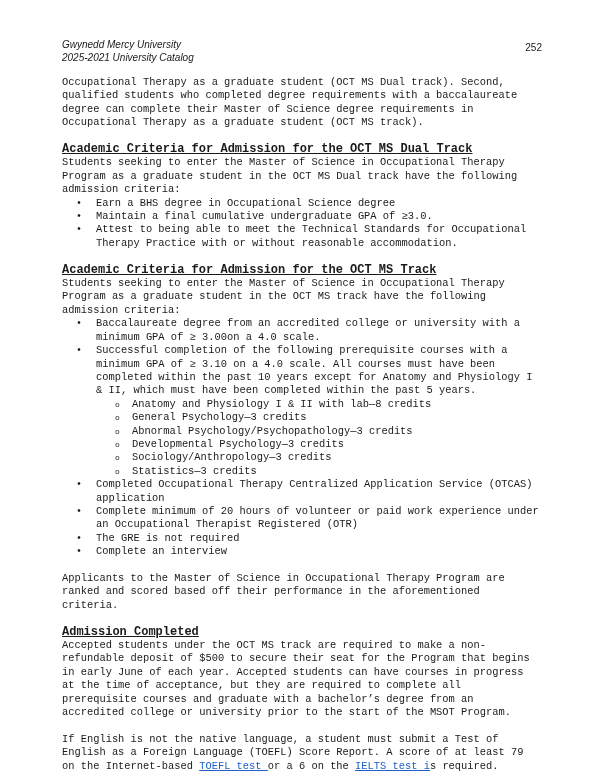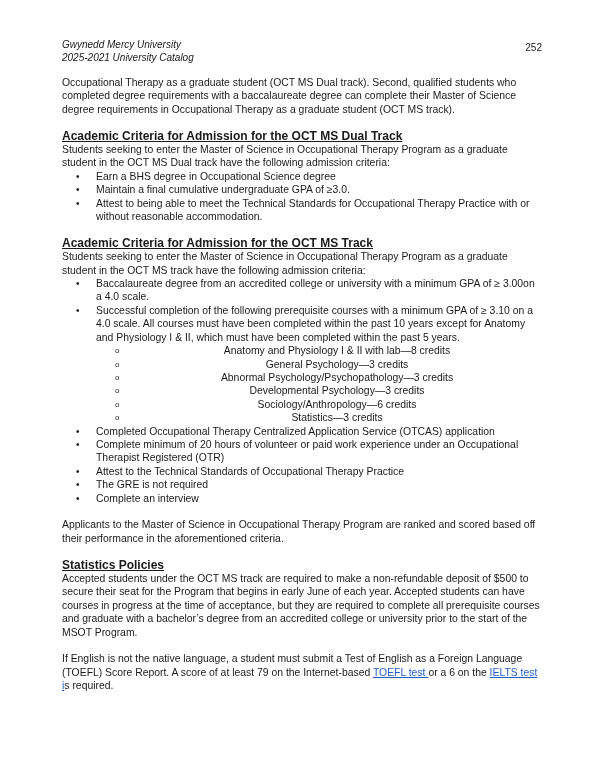--- a/index.html
+++ b/index.html
@@ -1,30 +1,30 @@
 <!DOCTYPE html>
 <html><head>
 <meta charset="utf-8">
 <style>
   html, body { margin:0; padding:0; background:#ffffff; }
   body { width:600px; height:776px; position:relative; overflow:hidden;
          font-family:"Liberation Sans", "DejaVu Sans", sans-serif; color:#1a1a1a; }
   .page { position:absolute; left:62px; top:0; width:480px; }
   .hdr { position:absolute; top:38px; left:0; width:480px; font-size:10px; font-style:italic; line-height:13px; }
   .hdr .pg { position:absolute; right:0; top:3px; font-style:normal; }
-  .body { position:absolute; top:76px; left:0; width:480px; font-size:10.4px; line-height:13.4px; }
+  .body { position:absolute; top:76px; left:0; width:480px; font-size:10.4px; line-height:13.4px;font-family:Liberation Mono, monospace; }
   p { margin:0; }
   .gap { height:13.4px; }
   h3 { margin:0; font-size:12px; font-weight:bold; text-decoration:underline; line-height:13.4px; }
   ul { margin:0; padding:0; list-style:none; }
   ul.l1 > li { position:relative; padding-left:34px; }
   ul.l1 > li::before { content:"\2022"; position:absolute; left:14px; top:0; font-size:10px; }
   ul.l2 > li { position:relative; padding-left:17px; }
   ul.l2 > li::before { content:"o"; position:absolute; left:0; top:0; font-size:8px; }
-  ul.l2 { margin-left:19px;text-align:center; }
+  ul.l2 { margin-left:19px; }
   a { color:#1f5fc7; text-decoration:underline;margin-top:7px; }
 </style>
 </head>
 <body>
 
 <div class="page">
   <div class="hdr">
     <div>Gwynedd Mercy University</div>
     <div>2025-2021 University Catalog</div>
     <div class="pg">252</div>
@@ -47,34 +47,33 @@
     <p>Students seeking to enter the Master of Science in Occupational Therapy Program as a graduate student in the OCT MS track have the following admission criteria:</p>
     <ul class="l1">
       <li>Baccalaureate degree from an accredited college or university with a minimum GPA of ≥ 3.00on a 4.0 scale.</li>
       <li>
         <span>Successful completion of the following prerequisite courses with a minimum GPA of ≥ 3.10 on a 4.0 scale. All courses must have been completed within the past 10 years except for Anatomy and Physiology I &amp; II, which must have been completed within the past 5 years.</span>
         <ul class="l2">
           <li>Anatomy and Physiology I &amp; II with lab—8 credits</li>
           <li>General Psychology—3 credits</li>
           <li>Abnormal Psychology/Psychopathology—3 credits</li>
           <li>Developmental Psychology—3 credits</li>
-          <li>Sociology/Anthropology—6 credits</li>
+          <li>Sociology/Anthropology—3 credits</li>
           <li>Statistics—3 credits</li>
         </ul>
       </li>
       <li>Completed Occupational Therapy Centralized Application Service (OTCAS) application</li>
       <li>Complete minimum of 20 hours of volunteer or paid work experience under an Occupational Therapist Registered (OTR)</li>
-      <li>Attest to the Technical Standards of Occupational Therapy Practice</li>
       <li>The GRE is not required</li>
       <li>Complete an interview</li>
     </ul>
     <div class="gap"></div>
 
     <p>Applicants to the Master of Science in Occupational Therapy Program are ranked and scored based off their performance in the aforementioned criteria.</p>
     <div class="gap"></div>
 
-    <h3>Statistics Policies</h3>
+    <h3>Admission Completed</h3>
     <p>Accepted students under the OCT MS track are required to make a non-refundable deposit of $500 to secure their seat for the Program that begins in early June of each year. Accepted students can have courses in progress at the time of acceptance, but they are required to complete all prerequisite courses and graduate with a bachelor’s degree from an accredited college or university prior to the start of the MSOT Program.</p>
     <div class="gap"></div>
 
     <p><span>If English is not the native language, a student must submit a Test of English as a Foreign Language (TOEFL) Score Report. A score of at least 79 on the Internet-based </span><a href="#">TOEFL test </a><span>or a 6 on the </span><a href="#">IELTS test i</a><span>s required.</span></p>
   </div>
 </div>
 
 </body></html>

